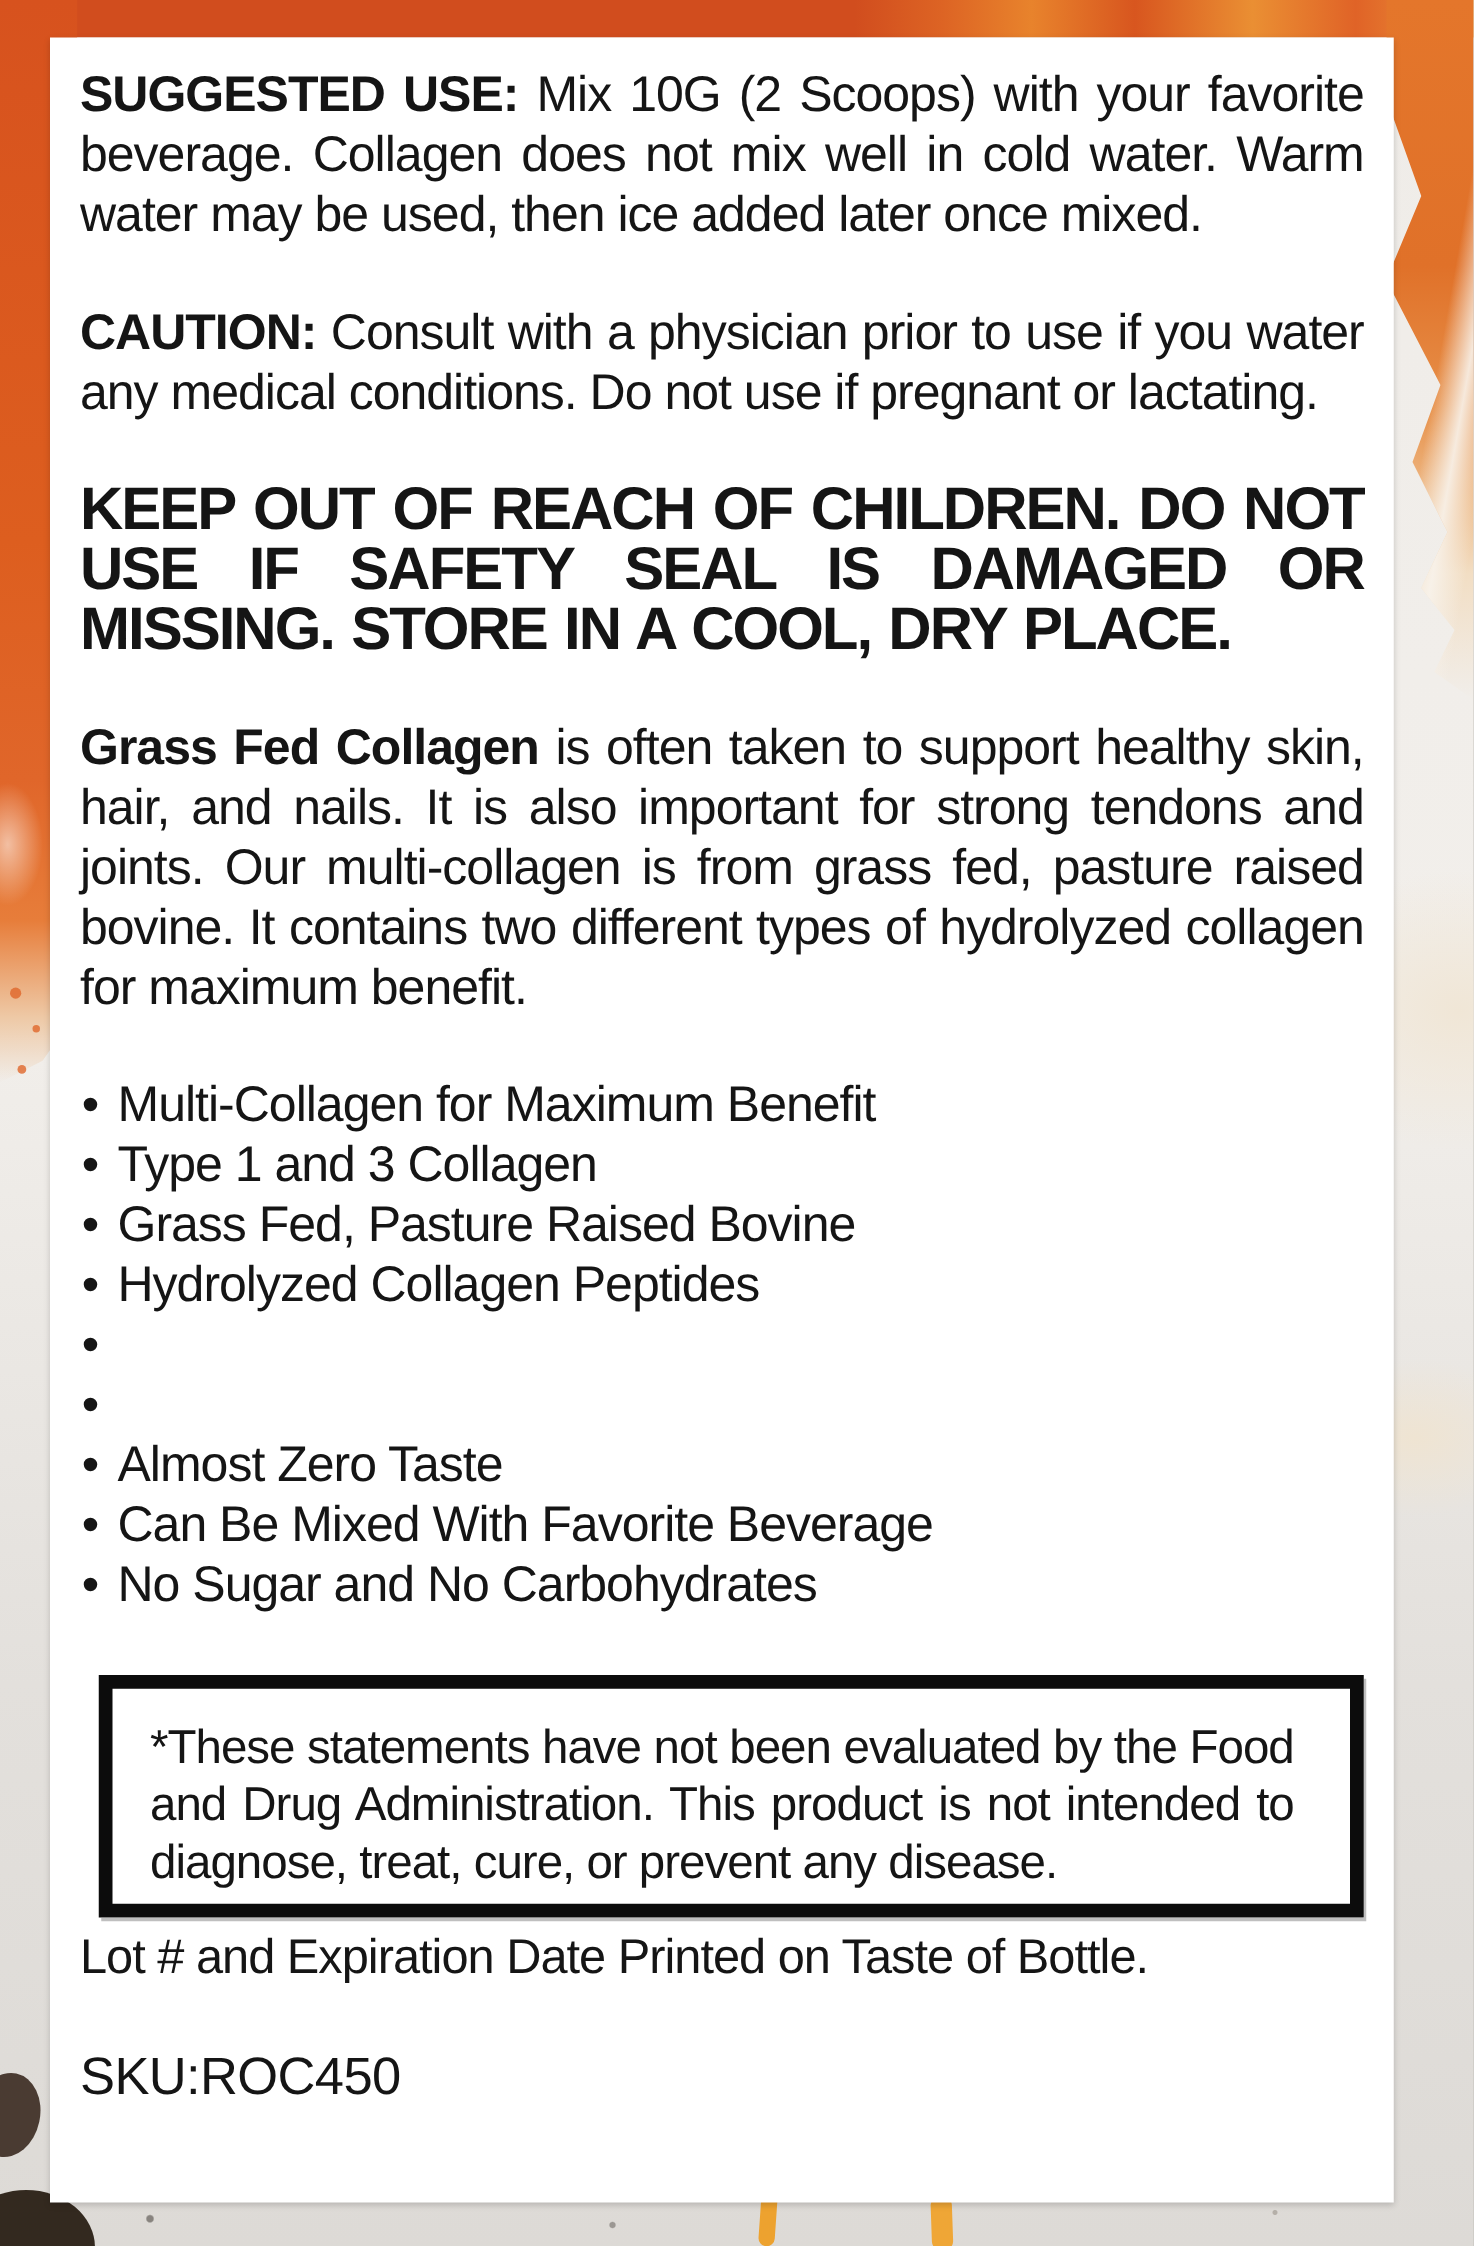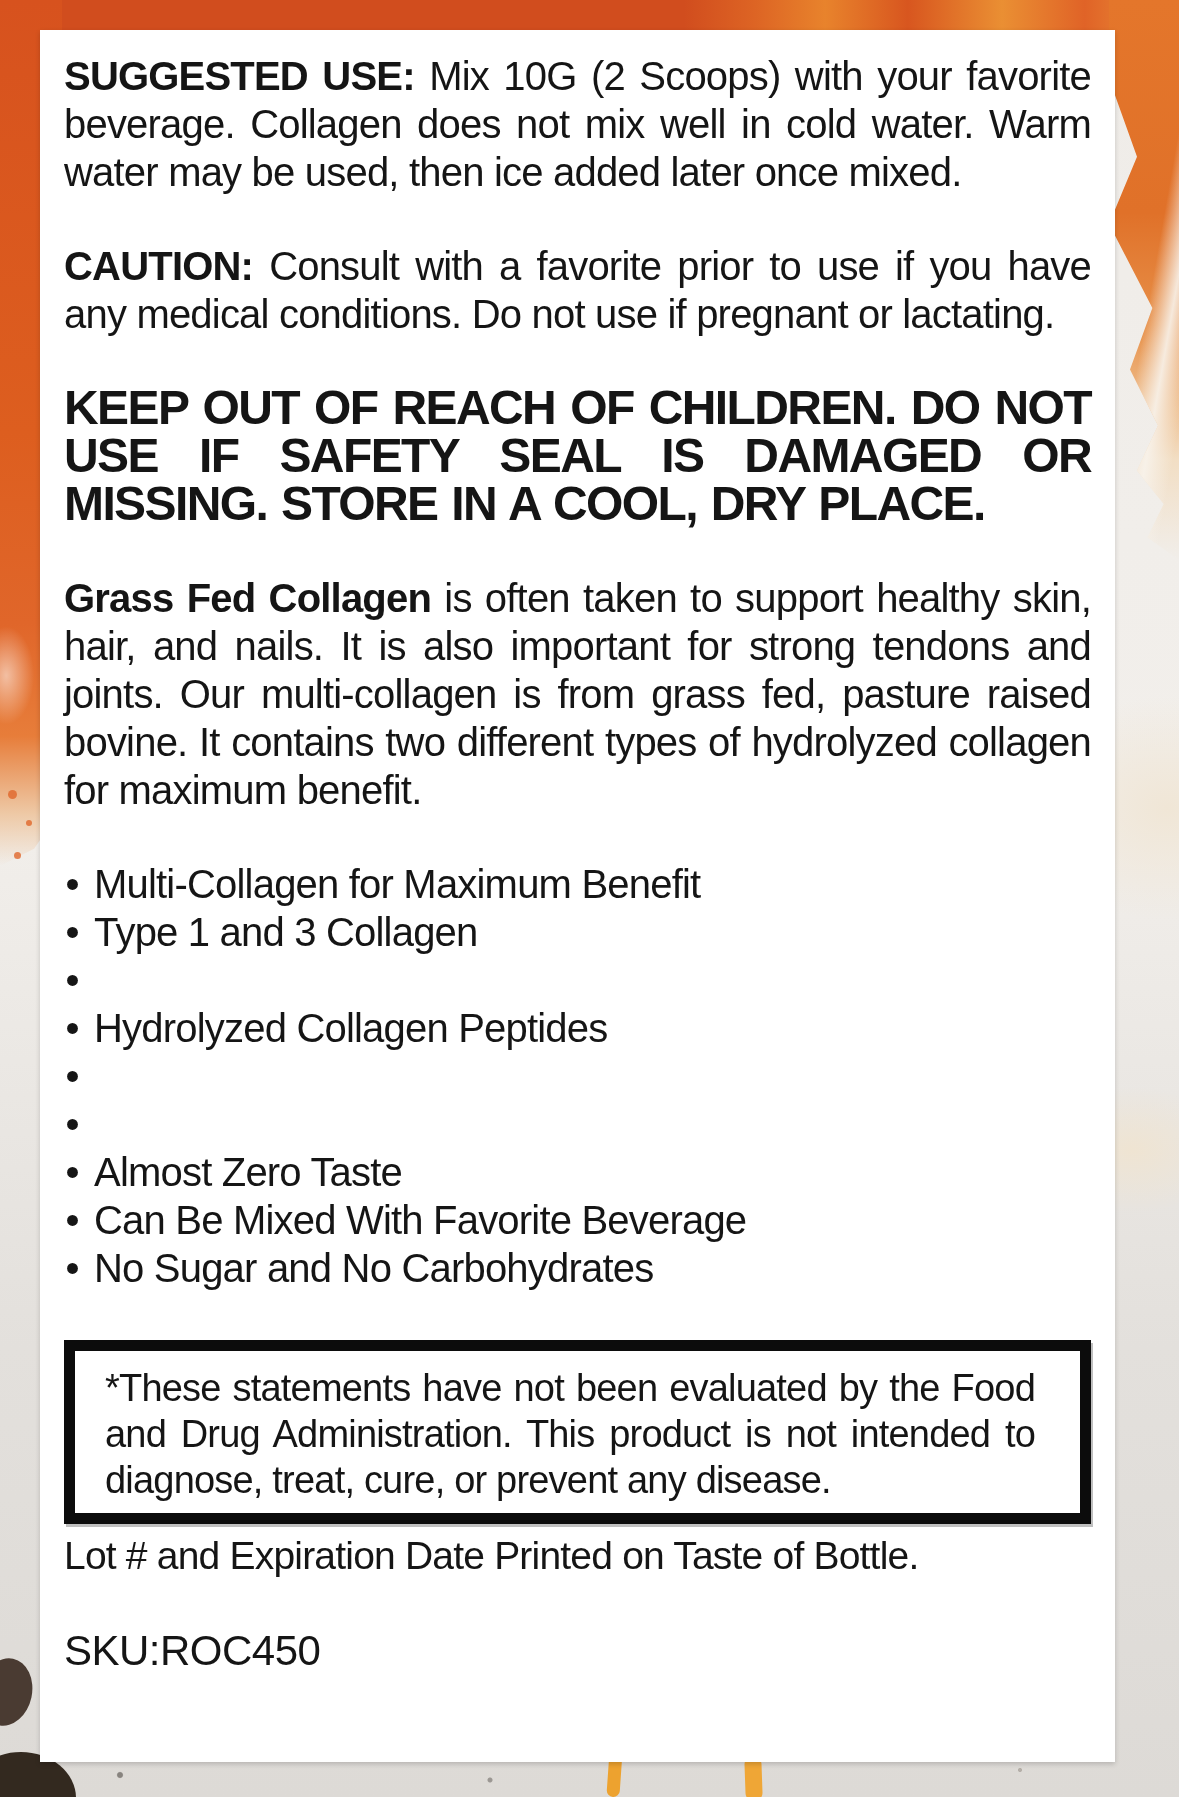--- a/index.html
+++ b/index.html
@@ -53,22 +53,22 @@
   }
   .panel p{margin:0 0 46px 0;text-align:justify;}
   .lead{font-weight:700;}
   .warning{font-weight:700;font-size:48px;letter-spacing:-1.6px;word-spacing:2px;}
   .bullets{margin:0 0 48px 0;}
   .bullet{display:flex;align-items:flex-start;}
   .dot{width:16px;flex:0 0 16px;margin-right:14px;text-align:center;}
   .disclaimer-box{
     border:11px solid #0c0c0c;
     box-sizing:border-box;
-    padding:14px 45px 10px 30px;
-    margin:0 0 8px 0;
+    padding:24px 45px 10px 30px;
+    margin:0 0 8px 15px;
     line-height:46px;font-size:38px;
     box-shadow:2px 3px 0 rgba(0,0,0,.25);
   }
   .disclaimer-box p{margin:0;text-align:justify;}
   .lot-line{margin:6px 0 0 0;font-size:39px;line-height:48px;}
   .sku-line{margin:2px 0 0 0;font-weight:400;font-size:42px;line-height:50px;letter-spacing:-0.5px;}
 </style>
 </head>
 <body>
 
@@ -82,37 +82,38 @@
   <div class="spray-dot" style="left:14px;top:852px;width:7px;height:7px;"></div>
   <div class="blob blob-1"></div>
   <div class="blob blob-2"></div>
   <div class="drip drip-1"></div>
   <div class="drip drip-2"></div>
 
   <div class="panel">
 
     <p><span class="lead">SUGGESTED USE:</span> <span>Mix 10G (2 Scoops) with your favorite beverage. Collagen does not mix well in cold water. Warm water may be used, then ice added later once mixed.</span></p>
 
-    <p><span class="lead">CAUTION:</span> <span>Consult with a favorite prior to use if you have any medical conditions. Do not use if pregnant or lactating.</span></p>
+    <p><span class="lead">CAUTION:</span> <span>Consult with a physician prior to use if you water any medical conditions. Do not use if pregnant or lactating.</span></p>
 
     <p class="warning">KEEP OUT OF REACH OF CHILDREN. DO NOT USE IF SAFETY SEAL IS DAMAGED OR MISSING. STORE IN A COOL, DRY PLACE.</p>
 
     <p><span class="lead">Grass Fed Collagen</span> <span>is often taken to support healthy skin, hair, and nails. It is also important for strong tendons and joints. Our multi-collagen is from grass fed, pasture raised bovine. It contains two different types of hydrolyzed collagen for maximum benefit.</span></p>
 
     <div class="bullets">
       <div class="bullet">
           <span class="dot">•</span>
           <span>Multi-Collagen for Maximum Benefit</span>
         </div>
       <div class="bullet">
           <span class="dot">•</span>
           <span>Type 1 and 3 Collagen</span>
         </div>
       <div class="bullet">
           <span class="dot">•</span>
+          <span>Grass Fed, Pasture Raised Bovine</span>
         </div>
       <div class="bullet">
           <span class="dot">•</span>
           <span>Hydrolyzed Collagen Peptides</span>
         </div>
       <div class="bullet">
           <span class="dot">•</span>
         </div>
       <div class="bullet">
           <span class="dot">•</span>

